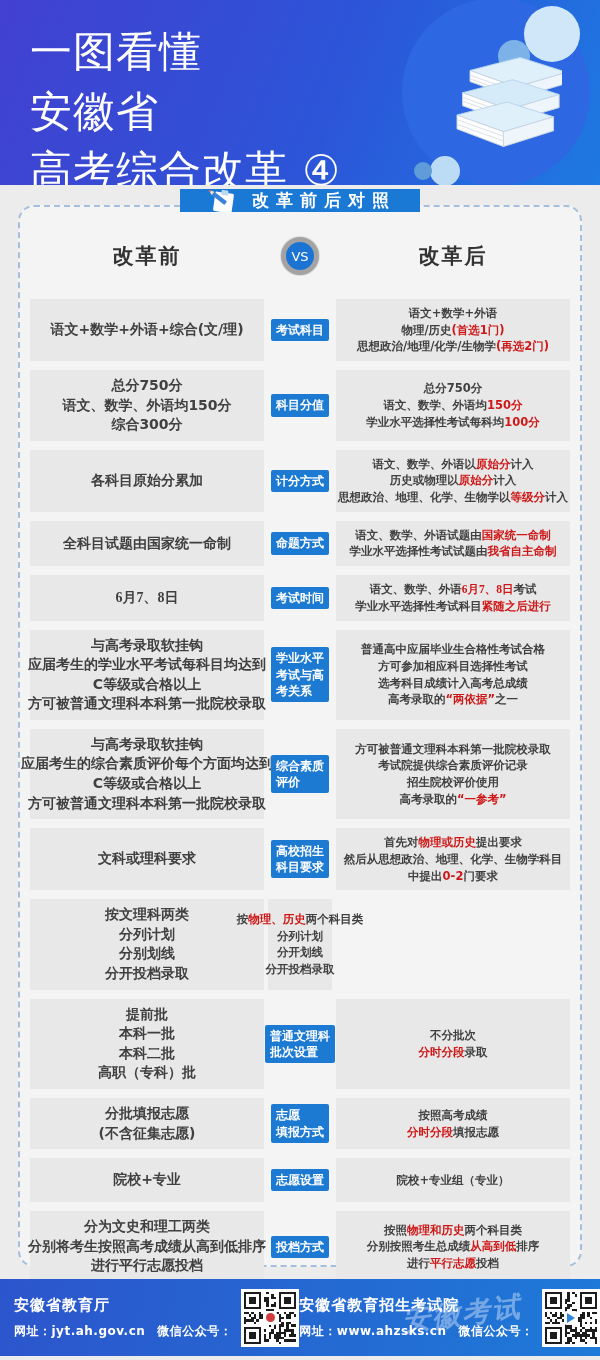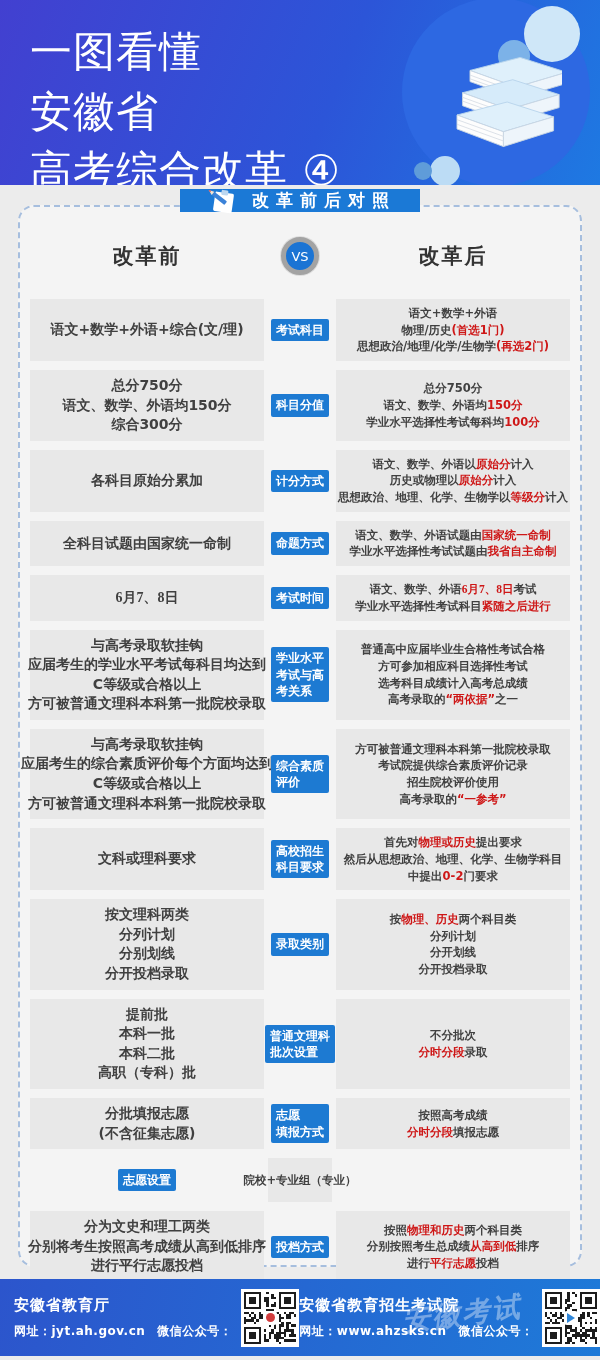--- a/index.html
+++ b/index.html
@@ -240,25 +240,20 @@
           <div class="ln"><span>中提出</span><span class="rd">0-2</span><span>门要求</span></div>
         </div>
       </div>
       <div class="row" style="flex-grow: 4;">
         <div class="cell before">
           <div class="ln"><span>按文理科两类</span></div>
           <div class="ln"><span>分列计划</span></div>
           <div class="ln"><span>分别划线</span></div>
           <div class="ln"><span>分开投档录取</span></div>
         </div>
-        <div class="catwrap">
-          <div class="badge">
-            <div>录取类别</div>
-          </div>
-        </div>
         <div class="cell after">
           <div class="ln"><span>按</span><span class="rd">物理、历史</span><span>两个科目类</span></div>
           <div class="ln"><span>分列计划</span></div>
           <div class="ln"><span>分开划线</span></div>
           <div class="ln"><span>分开投档录取</span></div>
         </div>
       </div>
       <div class="row" style="flex-grow: 4;">
         <div class="cell before">
           <div class="ln"><span>提前批</span></div>
@@ -287,20 +282,23 @@
             <div>志愿</div>
             <div>填报方式</div>
           </div>
         </div>
         <div class="cell after">
           <div class="ln"><span>按照高考成绩</span></div>
           <div class="ln"><span class="rd">分时分段</span><span>填报志愿</span></div>
         </div>
       </div>
       <div class="row" style="flex-grow: 1;">
+        <div class="cell before">
+          <div class="ln"><span>院校+专业</span></div>
+        </div>
         <div class="catwrap">
           <div class="badge">
             <div>志愿设置</div>
           </div>
         </div>
         <div class="cell after">
           <div class="ln"><span>院校+专业组（专业）</span></div>
         </div>
       </div>
       <div class="row" style="flex-grow: 3;">

